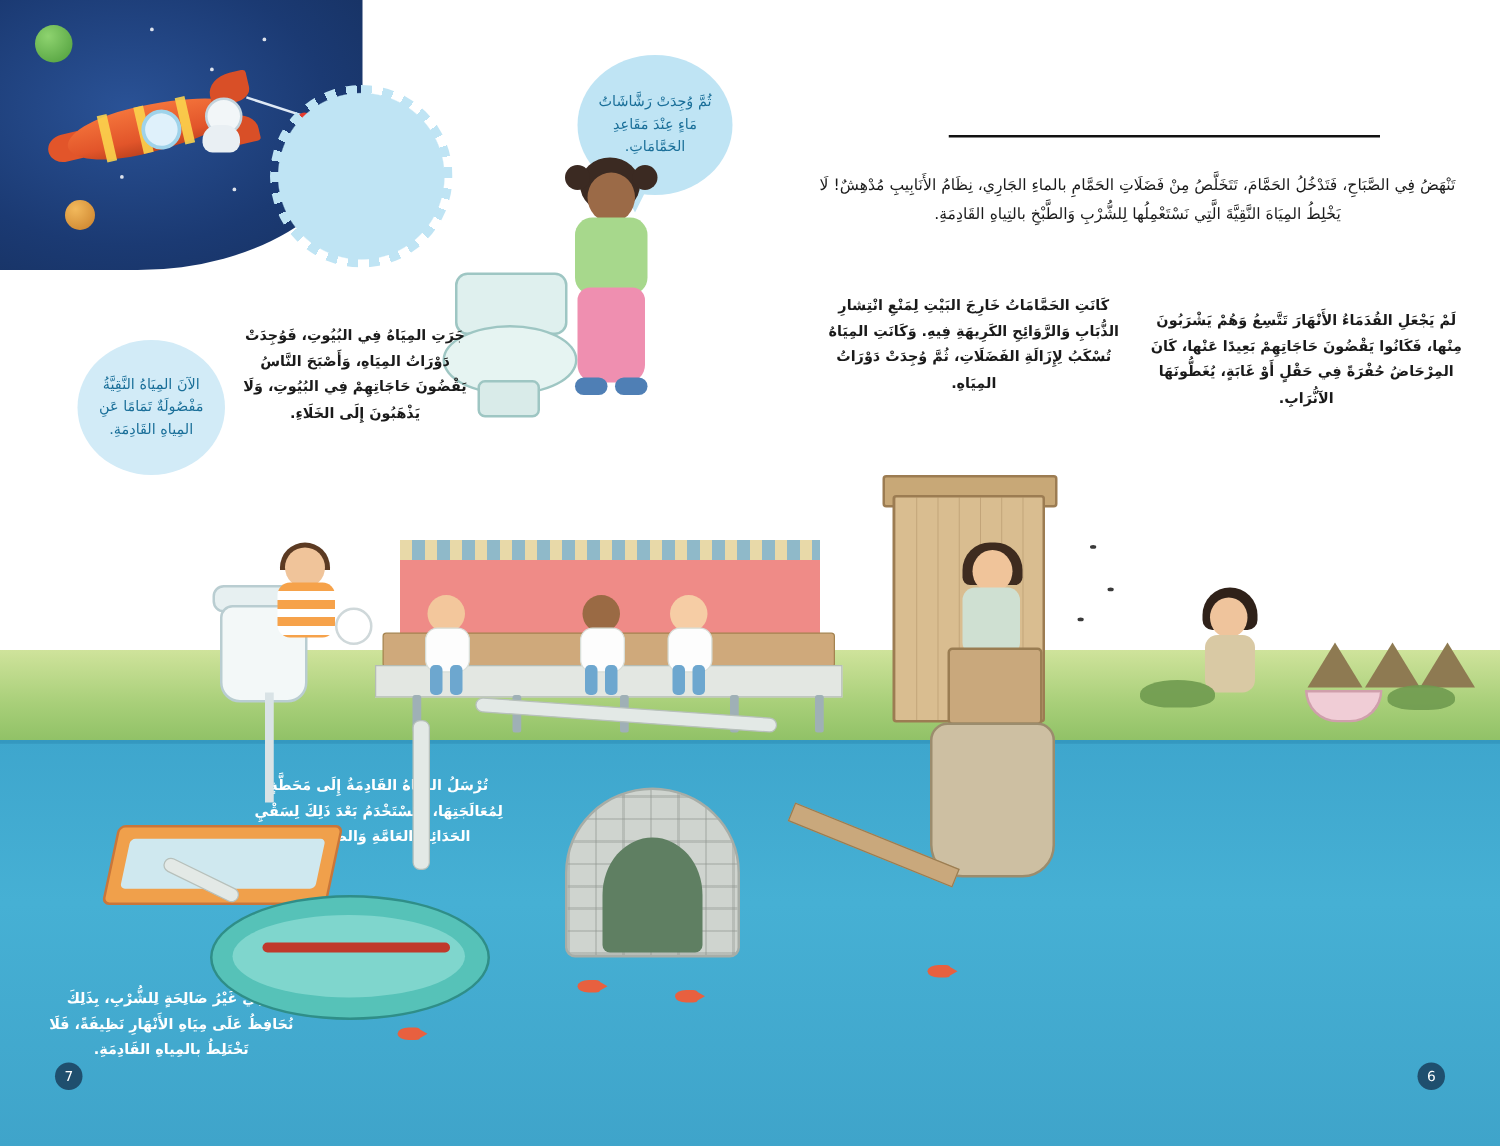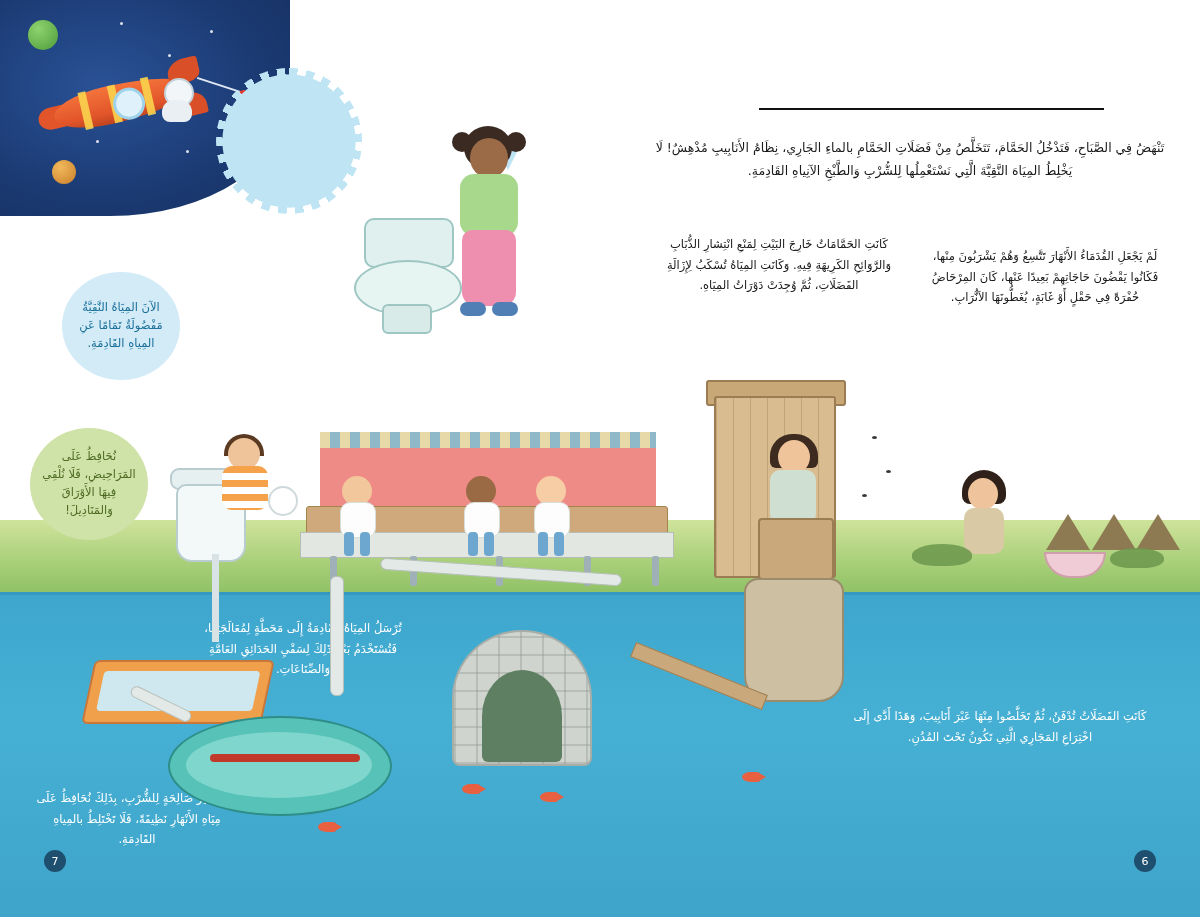--- a/index.html
+++ b/index.html
@@ -210,21 +210,21 @@
     height: 2px;
     background: #111;
   }
   .para {
     position: absolute;
     color: #1a1a1a;
     font-size: 12.5px;
     line-height: 1.85;
     text-align: center;
   }
-  .para.small { font-size: 11.5px; line-height: 1.8; }
+  .para.small { font-size: 11.5px; line-height: 1.8; font-weight: bold; }
   .para.white { color: #ffffff; }
 
   
   .toilet {
     position: absolute;
     left: 352px; top: 218px;
     width: 108px; height: 112px;
   }
   .toilet-tank {
     position: absolute;
@@ -581,61 +581,61 @@
       <div class="astro-body"></div>
     </div>
     <div class="antenna"></div>
     <div class="antenna-dot"></div>
   </div>
 
   <div class="spiky" style="left:216px;top:68px;width:146px;height:146px;background:
         radial-gradient(circle, #bfe4f4 64%, transparent 65%),
         repeating-conic-gradient(#bfe4f4 0deg 7deg, transparent 7deg 14deg);"></div>
 
+  <div class="bubble blue" style="left:462px;top:44px;width:124px;height:112px;border-radius:50%;">
+    <span>ثُمَّ وُجِدَتْ رَشَّاشَاتُ مَاءٍ عِنْدَ مَقَاعِدِ الحَمَّامَاتِ.</span>
+  </div>
   <div class="tail" style="left:498px;top:150px;border-left:10px solid transparent;border-right:10px solid transparent;border-top:20px solid #bfe4f4;"></div>
 
   <div class="bubble pale" style="left:62px;top:272px;width:118px;height:108px;align-items:center;">
     <span>الآنَ المِيَاهُ النَّقِيَّةُ مَفْصُولَةٌ تَمَامًا عَنِ المِياهِ القَادِمَةِ.</span>
   </div>
 
-  <div class="bubble green" style="left:30px;top:428px;width:118px;height:112px;">
-    <span>نُحَافِظُ عَلَى المَرَاحِيضِ، فَلَا نُلْقِي فِيهَا الأَوْرَاقَ وَالمَنَادِيلَ!</span>
-  </div>
 
   <div class="toilet">
     <div class="toilet-tank"></div>
     <div class="toilet-bowl"></div>
     <div class="toilet-base"></div>
   </div>
   <div class="girl">
     <div class="g-hair"></div>
     <div class="g-puff" style="left:6px;top:6px"></div>
     <div class="g-puff" style="left:60px;top:6px"></div>
     <div class="g-face"></div>
     <div class="g-top"></div>
     <div class="g-pants"></div>
     <div class="g-shoe" style="left:14px"></div>
     <div class="g-shoe" style="left:46px"></div>
   </div>
 
   <div class="heading-rule"></div>
 
-  <div class="para" style="right:30px;top:136px;width:520px;">تَنْهَضُ فِي الصَّبَاحِ، فَتَدْخُلُ الحَمَّامَ، تَتَخَلَّصُ مِنْ فَضَلَاتِ الحَمَّامِ بالماءِ الجَارِي، نِظَامُ الأَنَابِيبِ مُدْهِشٌ! لَا يَخْلِطُ المِيَاهَ النَّقِيَّةَ الَّتِي نَسْتَعْمِلُها لِلشُّرْبِ وَالطَّبْخِ الآنِياهِ القَادِمَةِ.</div>
+  <div class="para" style="right:30px;top:136px;width:520px;">تَنْهَضُ فِي الصَّبَاحِ، فَتَدْخُلُ الحَمَّامَ، تَتَخَلَّصُ مِنْ فَضَلَاتِ الحَمَّامِ بالماءِ الجَارِي، نِظَامُ الأَنَابِيبِ مُدْهِشٌ! لَا يَخْلِطُ المِيَاهَ النَّقِيَّةَ الَّتِي نَسْتَعْمِلُها لِلشُّرْبِ وَالطَّبْخِ بالتِياهِ القَادِمَةِ.</div>
 
   <div class="para small" style="right:30px;top:246px;width:250px;">لَمْ يَجْعَلِ القُدَمَاءُ الأَنْهَارَ تَتَّسِعُ وَهُمْ يَشْرَبُونَ مِنْها، فَكَانُوا يَقْضُونَ حَاجَاتِهِمْ بَعِيدًا عَنْها، كَانَ المِرْحَاضُ حُفْرَةً فِي حَقْلٍ أَوْ غَابَةٍ، يُغَطُّونَهَا الآنُّرَابِ.</div>
 
   <div class="para small" style="right:296px;top:234px;width:250px;">كَانَتِ الحَمَّامَاتُ خَارِجَ البَيْتِ لِمَنْعِ انْتِشارِ الذُّبَابِ وَالرَّوَائِحِ الكَرِيهَةِ فِيهِ. وَكَانَتِ المِيَاهُ تُسْكَبُ لِإِزَالَةِ الفَضَلَاتِ، ثُمَّ وُجِدَتْ دَوْرَاتُ المِيَاهِ.</div>
 
+  <div class="para small" style="left:192px;top:258px;width:184px;">جَرَتِ المِيَاهُ فِي البُيُوتِ، فَوُجِدَتْ دَوْرَاتُ المِيَاهِ، وَأَصْبَحَ النَّاسُ يَقْضُونَ حَاجَاتِهِمْ فِي البُيُوتِ، وَلَا يَذْهَبُونَ إِلَى الخَلَاءِ.</div>
 
 
   <div class="para small white" style="left:188px;top:618px;width:230px;">تُرْسَلُ المِيَاهُ القَادِمَةُ إِلَى مَحَطَّةٍ لِمُعَالَجَتِهَا، فَتُسْتَخْدَمُ بَعْدَ ذَلِكَ لِسَقْيِ الحَدَائِقِ العَامَّةِ وَالصِّنَاعَاتِ.</div>
 
   <div class="para small white" style="left:36px;top:788px;width:202px;">وَهِيَ غَيْرُ صَالِحَةٍ لِلشُّرْبِ، بِذَلِكَ نُحَافِظُ عَلَى مِيَاهِ الأَنْهَارِ نَظِيفَةً، فَلَا تَخْتَلِطُ بالمِياهِ القَادِمَةِ.</div>
 
-  <div class="para small white" style="right:40px;top:706px;width:320px;">كَانَتِ الفَضَلَاتُ تُدْفَنُ، ثُمَّ تَخَلَّصُوا مِنْهَا عَبْرَ أَنَابِيبَ، وَهَذَا أَدَّى إِلَى اخْتِرَاعِ المَجَارِي الَّتِي تَكُونُ تَحْتَ المُدُنِ.</div>
 
   <div class="bench">
     <div class="bench-wall"></div>
     <div class="bench-frieze"></div>
     <div class="bench-seat"></div>
     <div class="bench-floor"></div>
     <div class="bench-leg" style="left:30px"></div>
     <div class="bench-leg" style="left:110px"></div>
     <div class="bench-leg" style="left:196px"></div>
     <div class="bench-leg" style="left:284px"></div>

